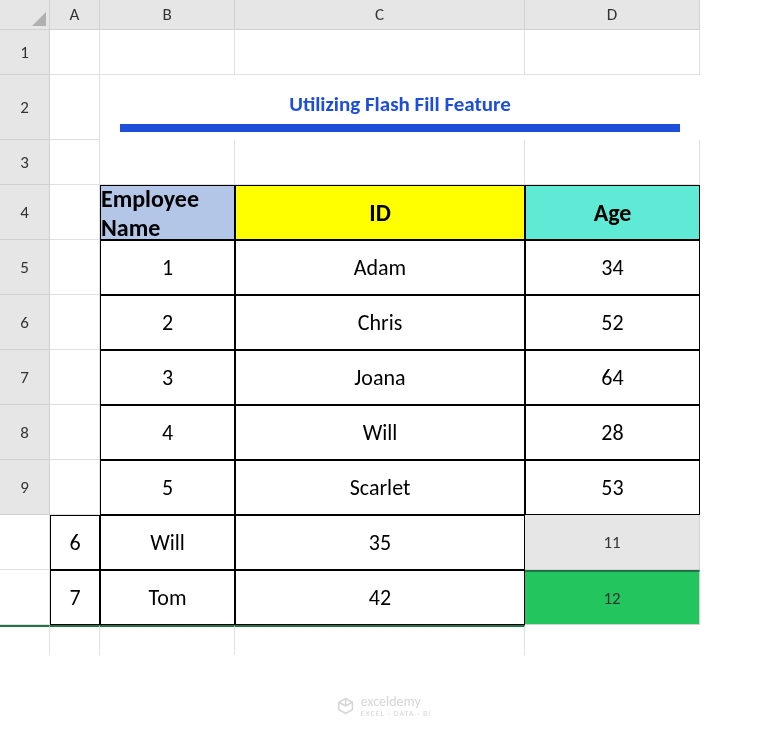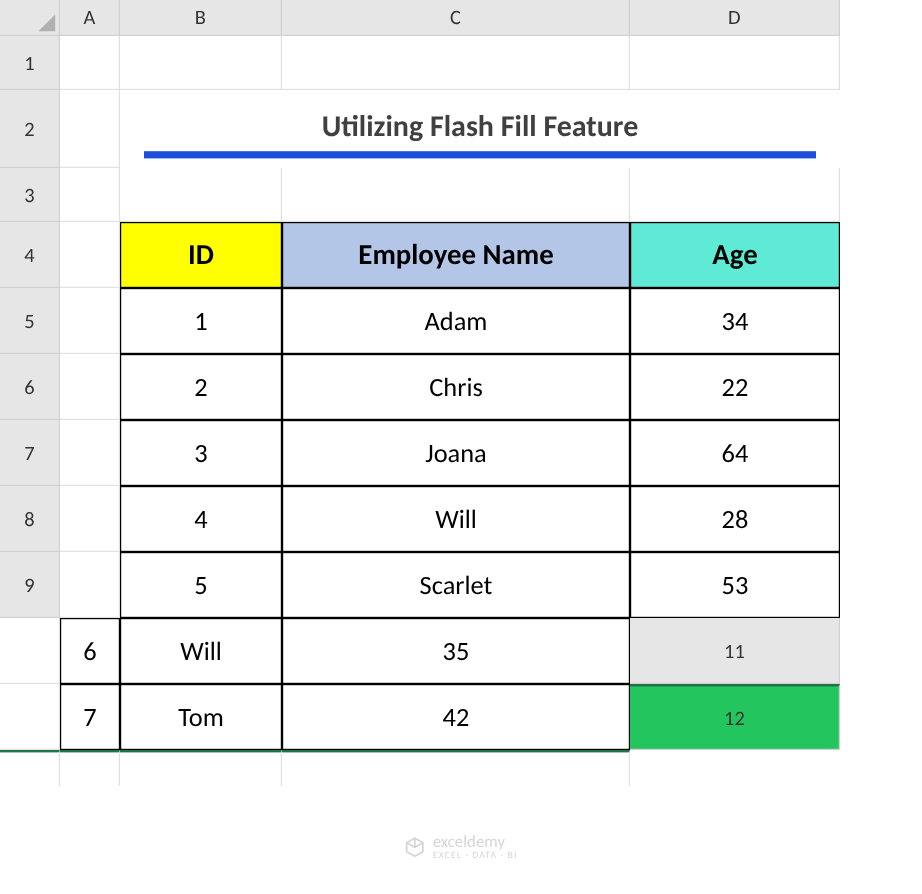--- a/index.html
+++ b/index.html
@@ -68,24 +68,24 @@
       display: flex;
       align-items: center;
       justify-content: center;
     }
     .title-cell {
       grid-column: 3 / 6;
       grid-row: 3;
       display: flex;
       align-items: center;
       justify-content: center;
-      font-size: 25px;
+      font-size: 21px;
       font-weight: bold;
-      color: #404040;
-      border-bottom: 6px solid #1d4ed8;
+      color: #1d4ed8;
+      border-bottom: 8px solid #1d4ed8;
       margin: 8px 20px 8px 20px;
     }
     .table-header {
       font-weight: bold;
       font-size: 24px;
       border: 1.5px solid #000;
       display: flex;
       align-items: center;
       justify-content: center;
     }
@@ -160,35 +160,35 @@
   <div class="title-cell">Utilizing Flash Fill Feature</div>
 
   <div class="row-header">3</div>
   <div class="cell"></div>
   <div class="cell"></div>
   <div class="cell"></div>
   <div class="cell"></div>
 
   <div class="row-header">4</div>
   <div class="cell"></div>
+  <div class="table-header th-name">Employee Name</div>
   <div class="table-header th-id">ID</div>
-  <div class="table-header th-name">Employee Name</div>
   <div class="table-header th-age">Age</div>
 
   <div class="row-header">5</div>
   <div class="cell"></div>
   <div class="data-cell">1</div>
   <div class="data-cell">Adam</div>
   <div class="data-cell">34</div>
 
   <div class="row-header">6</div>
   <div class="cell"></div>
   <div class="data-cell">2</div>
   <div class="data-cell">Chris</div>
-  <div class="data-cell">22</div>
+  <div class="data-cell">52</div>
 
   <div class="row-header">7</div>
   <div class="cell"></div>
   <div class="data-cell">3</div>
   <div class="data-cell">Joana</div>
   <div class="data-cell">64</div>
 
   <div class="row-header">8</div>
   <div class="cell"></div>
   <div class="data-cell">4</div>

